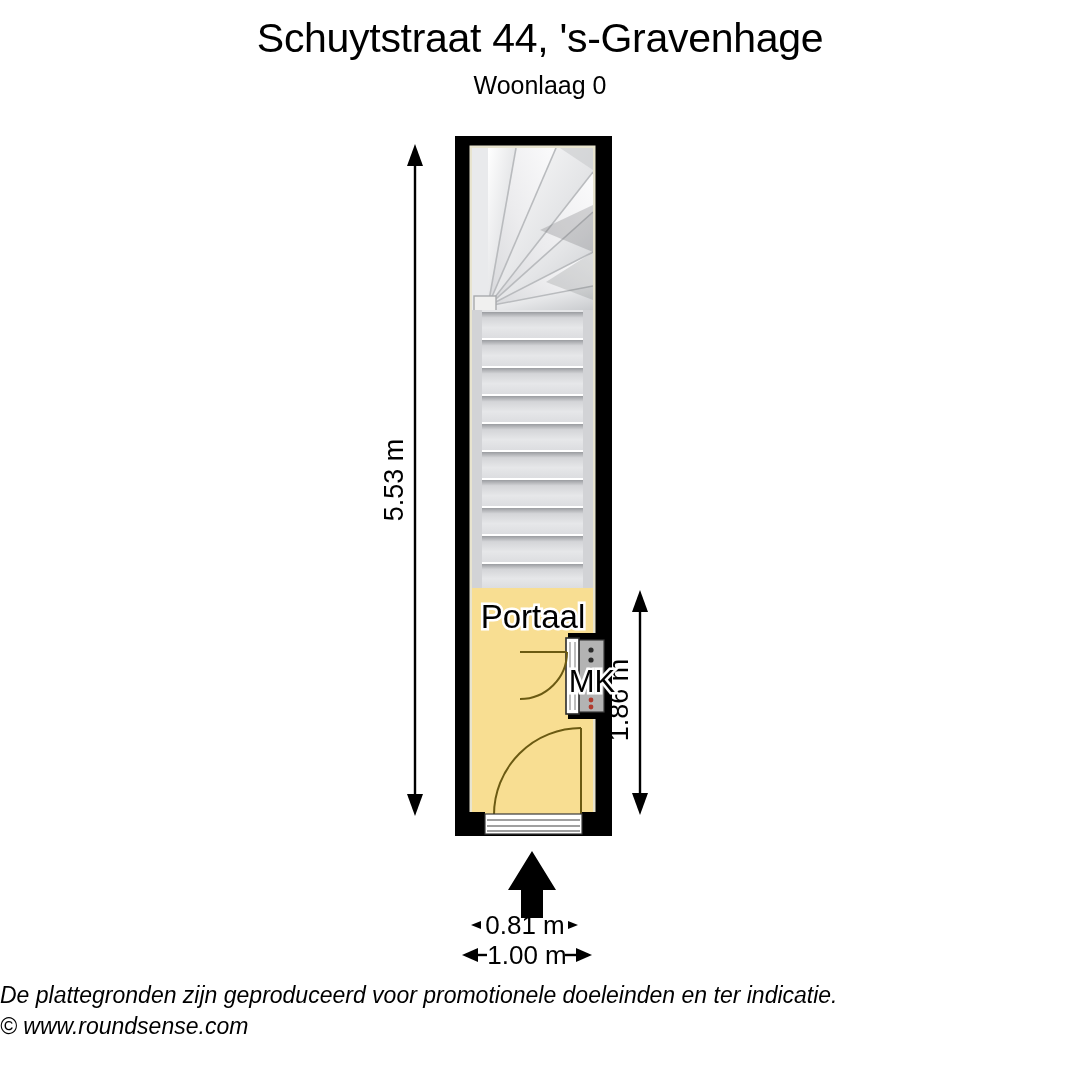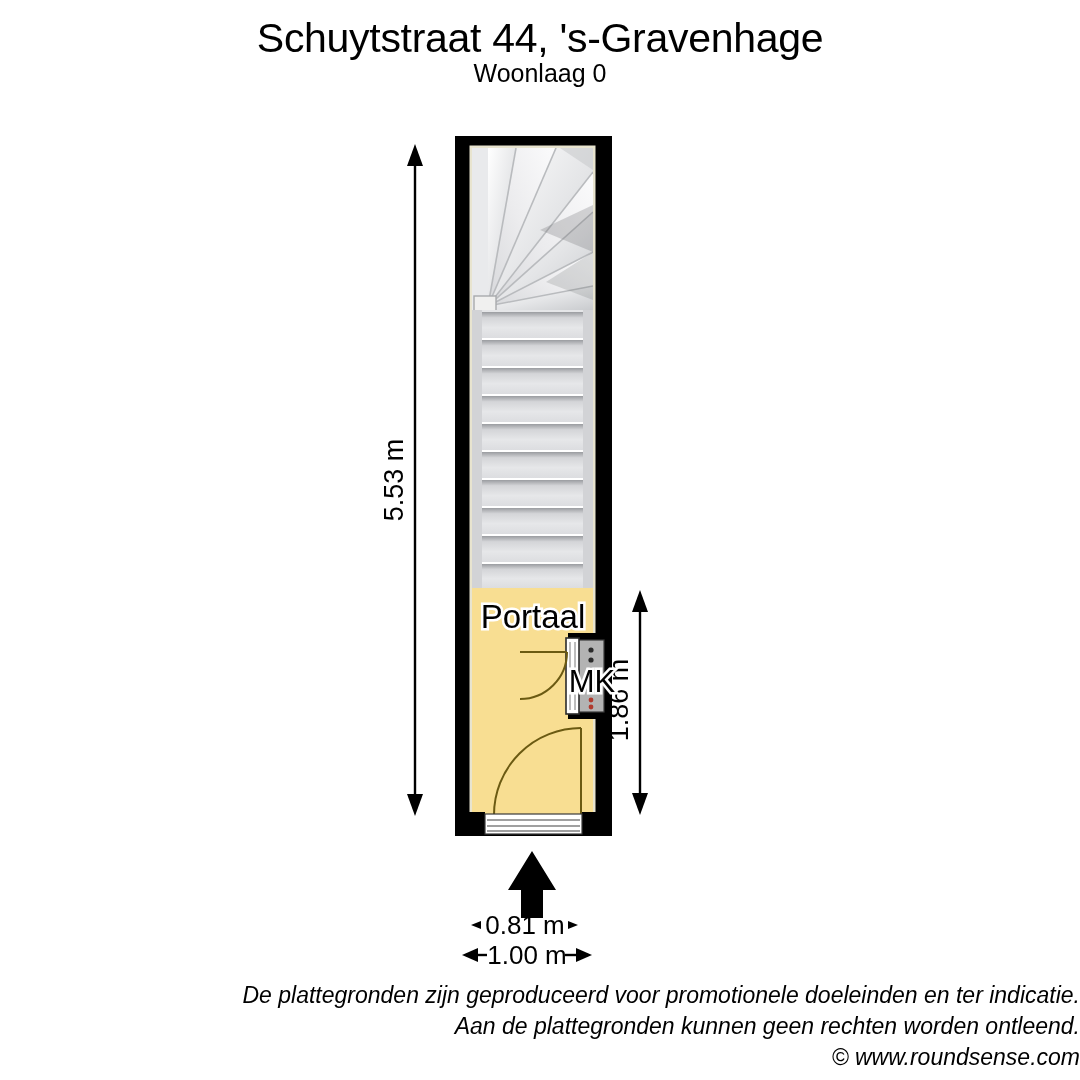--- a/index.html
+++ b/index.html
@@ -35,41 +35,41 @@
     font-size: 41px;
     line-height: 1.0;
     margin-top: 18px;
     letter-spacing: -0.3px;
     font-weight: normal;
     font-family: "Liberation Sans", sans-serif;
   }
   .subtitle {
     font-size: 25px;
     line-height: 1.0;
-    margin-top: 2px;
+    margin-top: 14px;
     font-weight: normal;
     font-family: "Liberation Sans", sans-serif;
   }
 
   
   .plan-stage {
     position: absolute;
     top: 0;
     left: 0;
     width: 1080px;
     height: 1080px;
   }
 
   
   .footer {
     position: absolute;
     left: 0;
     top: 980px;
     width: 1080px;
-    text-align: right;
+    text-align: left;
     font-style: italic;
     font-family: "Liberation Sans", sans-serif;
   }
   .footer-line {
     font-size: 23px;
     line-height: 31px;
     white-space: nowrap;
   }
   .footer-line.copy {
     font-size: 23px;
@@ -257,17 +257,16 @@
     </g>
 
     <text x="533" y="628" text-anchor="middle" font-family="Liberation Sans, sans-serif" font-size="33" fill="#000000" stroke="#ffffff" stroke-width="5" paint-order="stroke">Portaal</text>
 
     <text x="592" y="692" text-anchor="middle" font-family="Liberation Sans, sans-serif" font-size="31" fill="#000000" stroke="#ffffff" stroke-width="5" paint-order="stroke">MK</text>
 
   </svg>
 
   <div class="footer">
     <div class="footer-line">De plattegronden zijn geproduceerd voor promotionele doeleinden en ter indicatie.</div>
-    <div class="footer-line">Aan de plattegronden kunnen geen rechten worden ontleend.</div>
     <div class="footer-line copy">© www.roundsense.com</div>
   </div>
 
 </div>
 
 </body></html>

